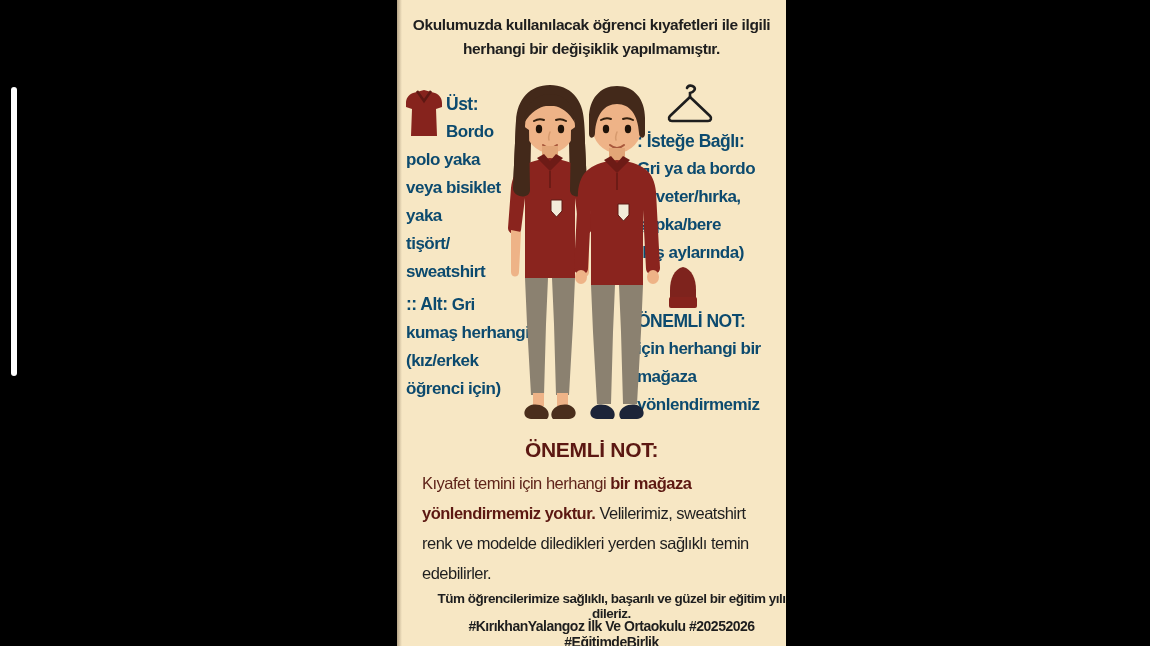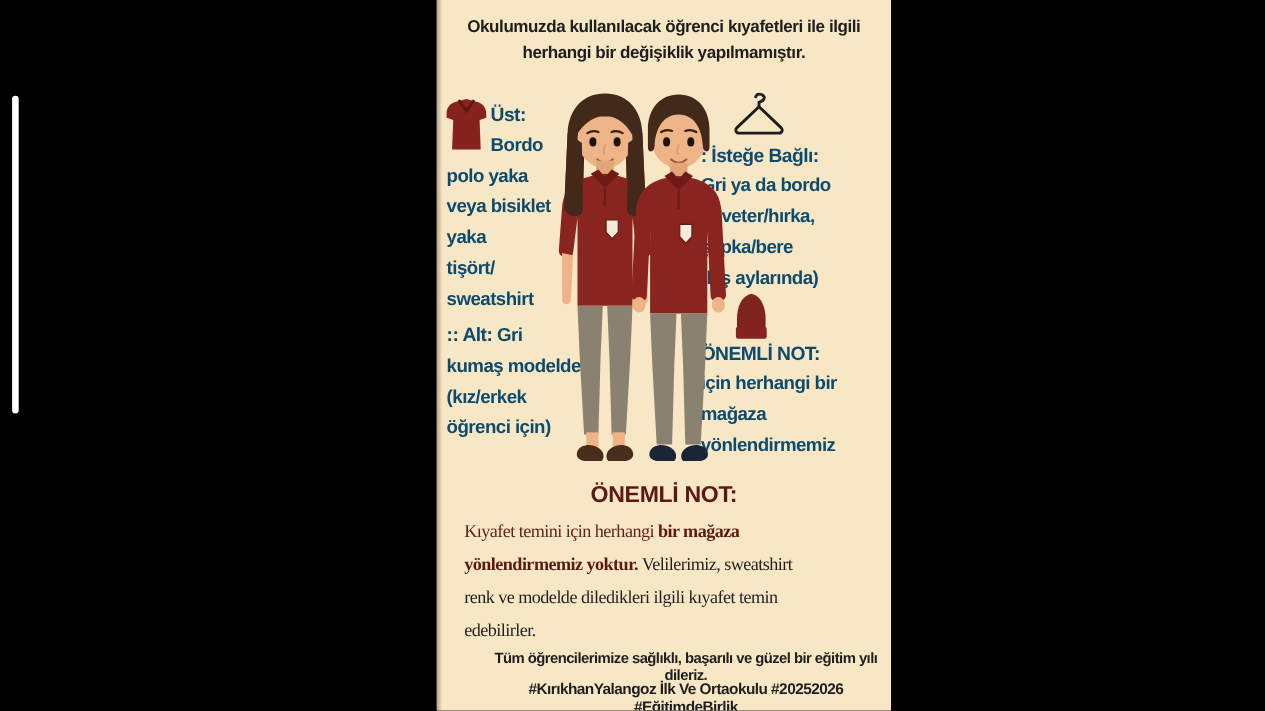--- a/index.html
+++ b/index.html
@@ -6,21 +6,21 @@
   body{
     width:1150px;height:646px;background:#000;position:relative;overflow:hidden;
     font-family:"Liberation Sans", sans-serif;
   }
   .scroll-line{
     position:absolute;left:11px;top:87px;width:6px;height:289px;
     background:#fff;border-radius:4px;
   }
   .poster{
     position:absolute;left:397px;top:0;width:389px;height:646px;
-    background:#f7e7c4;overflow:hidden;padding-left:24px;
+    background:#f7e7c4;overflow:hidden;
   }
   .poster::before{
     content:"";position:absolute;left:0;top:0;bottom:0;width:5px;
     background:linear-gradient(90deg,rgba(60,40,20,.35),rgba(60,40,20,0));
   }
   .hdr{
     position:absolute;top:13px;left:0;right:0;text-align:center;
     color:#1e1e1e;font-size:15.5px;font-weight:700;line-height:24px;letter-spacing:-0.4px;
   }
   .col{position:absolute;color:#0c4a6e;font-weight:700;font-size:17px;line-height:28px;letter-spacing:-0.5px;white-space:nowrap;}
@@ -29,21 +29,21 @@
   .reg{font-weight:700;}
   .icon{position:absolute;}
   .bheading{
     position:absolute;top:438px;left:0;right:0;text-align:center;
     color:#5c1812;font-size:21px;font-weight:800;letter-spacing:-0.3px;
   }
   .para{
     position:absolute;left:25px;top:468px;width:320px;
     font-size:16.5px;line-height:30px;letter-spacing:-0.5px;color:#1f1f1f;
   }
-  .para div{white-space:nowrap;font-family:Liberation Serif, serif;}
+  .para div{white-space:nowrap;}
   .mar{color:#5f241a;}
   .mb{color:#5c1812;font-weight:800;}
   .ftr{
     position:absolute;left:0;right:0;text-align:center;color:#1e1e1e;
     font-weight:700;letter-spacing:-0.5px;margin-left:40px;
   }
   .ftr1{top:591px;font-size:13.5px;}
   .ftr2{top:618px;font-size:14px;}
   .fig{position:absolute;}
 </style>
@@ -69,21 +69,21 @@
   </div>
   <div class="col" style="left:9px;top:146px">
     <div>polo yaka</div>
     <div>veya bisiklet</div>
     <div>yaka</div>
     <div>tişört/</div>
     <div>sweatshirt</div>
   </div>
   <div class="col" style="left:9px;top:290px">
     <div><span class="lbl">:: Alt:</span><span> Gri</span></div>
-    <div>kumaş modelde</div>
+    <div>kumaş herhangi</div>
     <div>(kız/erkek</div>
     <div>öğrenci için)</div>
   </div>
 
   <svg class="icon" style="left:268px;top:84px" width="50" height="44" viewBox="0 0 50 44">
     <path d="M25,13 C25,13 25,10 25,9 C29,8 31,5 29,3 C27,1 23,1 22,4" fill="none" stroke="#1e1e1e" stroke-width="2.6" stroke-linecap="round"></path>
     <path d="M25,13 L5,32 C3,34 4,37 7,37 L43,37 C46,37 47,34 45,32 L25,13 Z" fill="none" stroke="#1e1e1e" stroke-width="2.6" stroke-linejoin="round"></path>
   </svg>
   <div class="col" style="left:240px;top:127px">
     <div class="lbl">: İsteğe Bağlı:</div>
@@ -149,19 +149,19 @@
     <path d="M35,205 L59,205 L57,252 L55,324 L41,324 L37,252 Z" fill="#8b8170"></path>
     <path d="M63,205 L87,205 L85,252 L81,324 L67,324 L65,252 Z" fill="#8b8170"></path>
     <path d="M39,326 C33,329 32,338 41,339 L57,339 C60,336 59,330 54,327 C49,324 43,324 39,326 Z" fill="#1c2438"></path>
     <path d="M83,326 C89,329 90,338 81,339 L65,339 C62,336 63,330 68,327 C73,324 79,324 83,326 Z" fill="#1c2438"></path>
   </svg>
 
   <div class="bheading">ÖNEMLİ NOT:</div>
   <div class="para">
     <div><span class="mar">Kıyafet temini için herhangi </span><span class="mb">bir mağaza</span></div>
     <div><span class="mb">yönlendirmemiz yoktur.</span><span> Velilerimiz, sweatshirt</span></div>
-    <div>renk ve modelde diledikleri ilgili kıyafet temin</div>
+    <div>renk ve modelde diledikleri yerden sağlıklı temin</div>
     <div>edebilirler.</div>
   </div>
   <div class="ftr ftr1">Tüm öğrencilerimize sağlıklı, başarılı ve güzel bir eğitim yılı dileriz.</div>
   <div class="ftr ftr2">#KırıkhanYalangoz İlk Ve Ortaokulu  #20252026  #EğitimdeBirlik</div>
 
 </div>
 
 </body></html>

